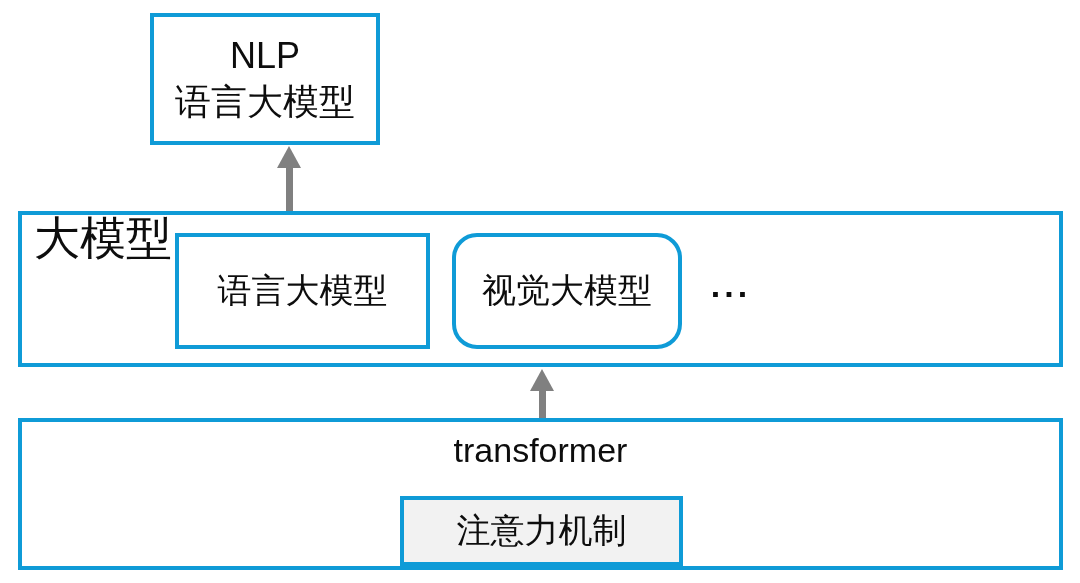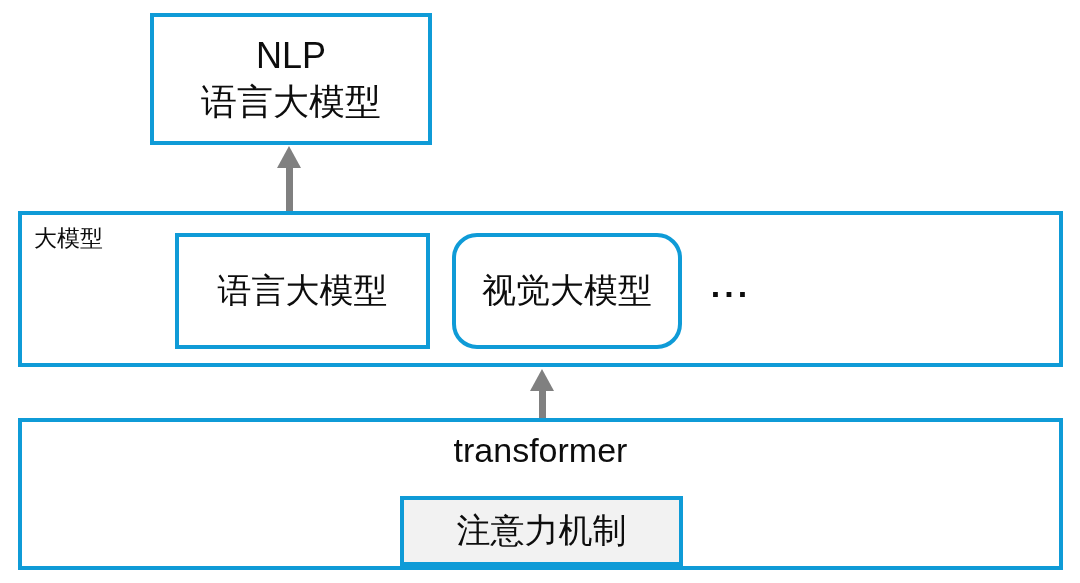--- a/index.html
+++ b/index.html
@@ -28,39 +28,39 @@
     display: flex;
     align-items: center;
     justify-content: center;
     text-align: center;
   }
 
   
   .nlp-box {
     left: 150px;
     top: 13px;
-    width: 282px;
+    width: 230px;
     height: 132px;
     flex-direction: column;
     font-size: 36px;
     line-height: 46px;
   }
 
   
   .big-model-box {
     left: 18px;
     top: 211px;
     width: 1045px;
     height: 156px;
   }
   .big-model-label {
     position: absolute;
     left: 34px;
     top: 218px;
-    font-size: 23px;
+    font-size: 46px;
     line-height: 40px;
   }
   .inner-box {
     top: 233px;
     height: 116px;
     font-size: 34px;
     align-items: center;
   }
   .lang-box  { left: 175px; width: 255px; }
   .vision-box{ left: 452px; width: 230px; border-radius: 25px; }

